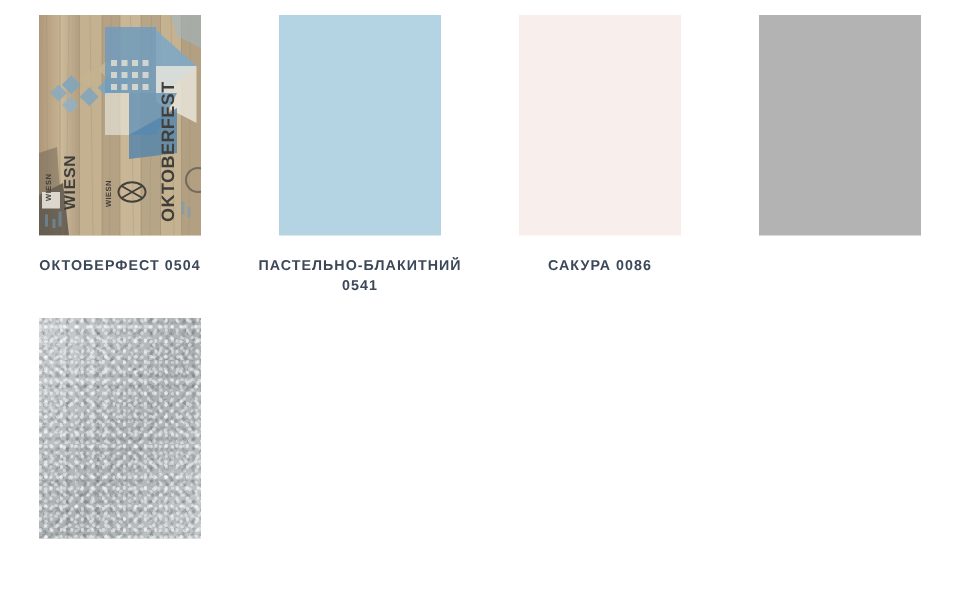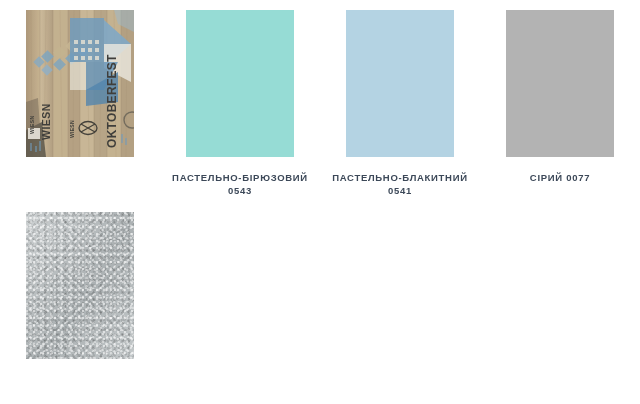--- a/index.html
+++ b/index.html
@@ -200,44 +200,43 @@
           <rect x="13" y="131" width="2" height="10"></rect>
           <rect x="95" y="124" width="2" height="9"></rect>
           <rect x="99" y="128" width="2" height="7"></rect>
         </g>
 
         <circle cx="106" cy="110" r="8" fill="none" stroke="#55524b" stroke-width="1.4" opacity="0.7"></circle>
 
         <rect x="0" y="0" width="108" height="147" fill="#8d7f66" opacity="0.07"></rect>
       </svg>
     </div>
-  </div>
-
-  <div class="swatch-cell">
-    <div class="swatch-chip" style="background:#96dcd5"></div>
     <div class="swatch-label">
-      <span>ПАСТЕЛЬНО-БІРЮЗОВИЙ</span><br>
-      <span>0543</span>
-    </div>
-  </div>
+      <span>ОКТОБЕРФЕСТ 0504</span>
+    </div>
+  </div>
+
 
   <div class="swatch-cell">
     <div class="swatch-chip" style="background:#b4d3e3"></div>
     <div class="swatch-label">
       <span>ПАСТЕЛЬНО-БЛАКИТНИЙ</span><br>
       <span>0541</span>
     </div>
   </div>
 
+  <div class="swatch-cell">
+    <div class="swatch-chip" style="background:#f8efed"></div>
+    <div class="swatch-label">
+      <span>САКУРА 0086</span>
+    </div>
+  </div>
 
   <div class="swatch-cell">
     <div class="swatch-chip" style="background:#b3b3b3"></div>
-    <div class="swatch-label">
-      <span>СІРИЙ 0077</span>
-    </div>
   </div>
 
 
 
   <div class="swatch-cell">
     <div class="swatch-chip tex-titanium"></div>
   </div>
 
 </div>
 

